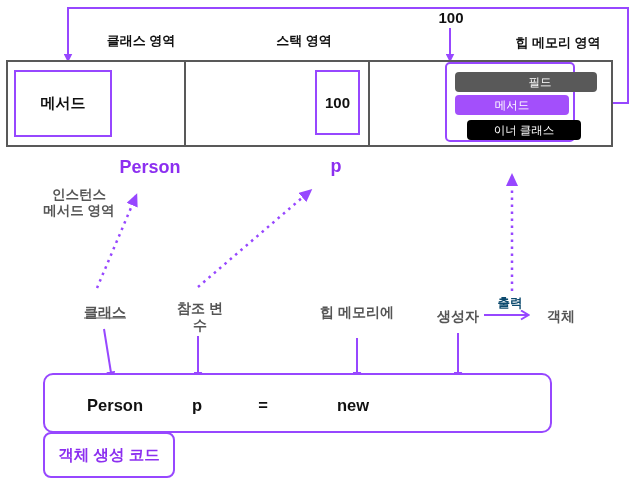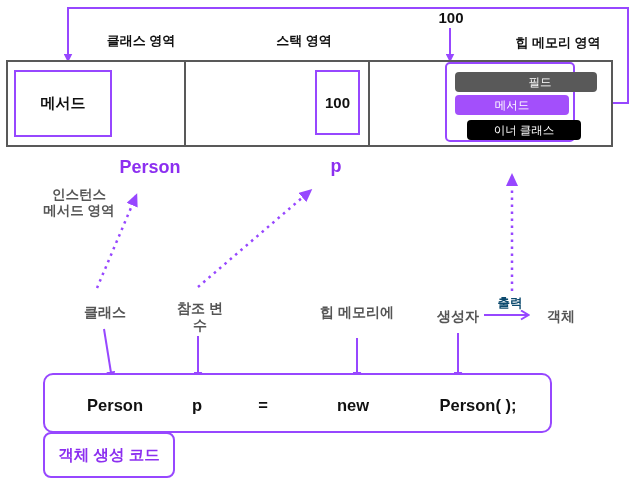--- a/index.html
+++ b/index.html
@@ -96,34 +96,33 @@
     <div class="heap-item" style="top: 56px; background: #000000; margin-left: 12px;">이너 클래스</div>
   </div>
 
   <div class="abs ctr" style="left:79px;top:171px;font-size:13.5px;font-weight:600;color:#555555;line-height:16px;margin-top:32px;">
     <div>인스턴스</div>
     <div>메서드 영역</div>
   </div>
   <div class="abs ctr lbl-purple-big" style="left:150px;top:167px;">Person</div>
   <div class="abs ctr lbl-purple-big" style="left:336px;top:166px;">p</div>
 
-  <div class="abs ctr lbl-gray" style="left:105px;top:312px;">클래스</div>
+  <div class="abs ctr lbl-gray" style="left:105px;top:312px;text-decoration:underline;">클래스</div>
   <div class="abs ctr lbl-gray" style="left:200px;top:317px;">
     <div>참조 변</div>
     <div>수</div>
   </div>
   <div class="abs ctr lbl-gray" style="left:357px;top:312px;">
     <div>힙 메모리에</div>
   </div>
   <div class="abs ctr lbl-gray" style="left:458px;top:316px;">생성자</div>
   <div class="abs ctr" style="left:510px;top:303px;font-size:12.5px;font-weight:600;color:#0c4a6e;">출력</div>
   <div class="abs ctr lbl-gray" style="left:561px;top:316px;">객체</div>
 
   <div class="abs code-box"></div>
   <span class="abs ctr token" style="left:115px;top:405px;">Person</span>
   <span class="abs ctr token" style="left:197px;top:405px;">p</span>
   <span class="abs ctr token" style="left:263px;top:405px;">=</span>
   <span class="abs ctr token" style="left:353px;top:405px;">new</span>
-  <span class="abs ctr token" style="left:478px;top:405px;">Person( );</span>
 
   <div class="abs caption-box">객체 생성 코드</div>
 
 </div>
 
 </body></html>

